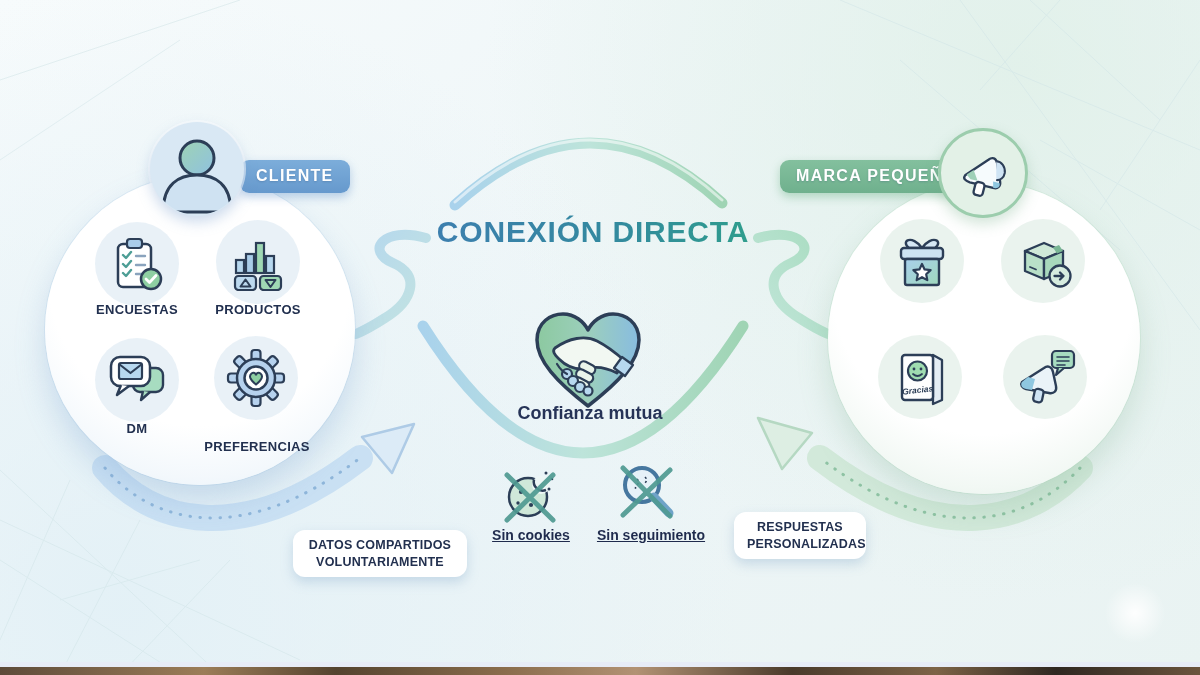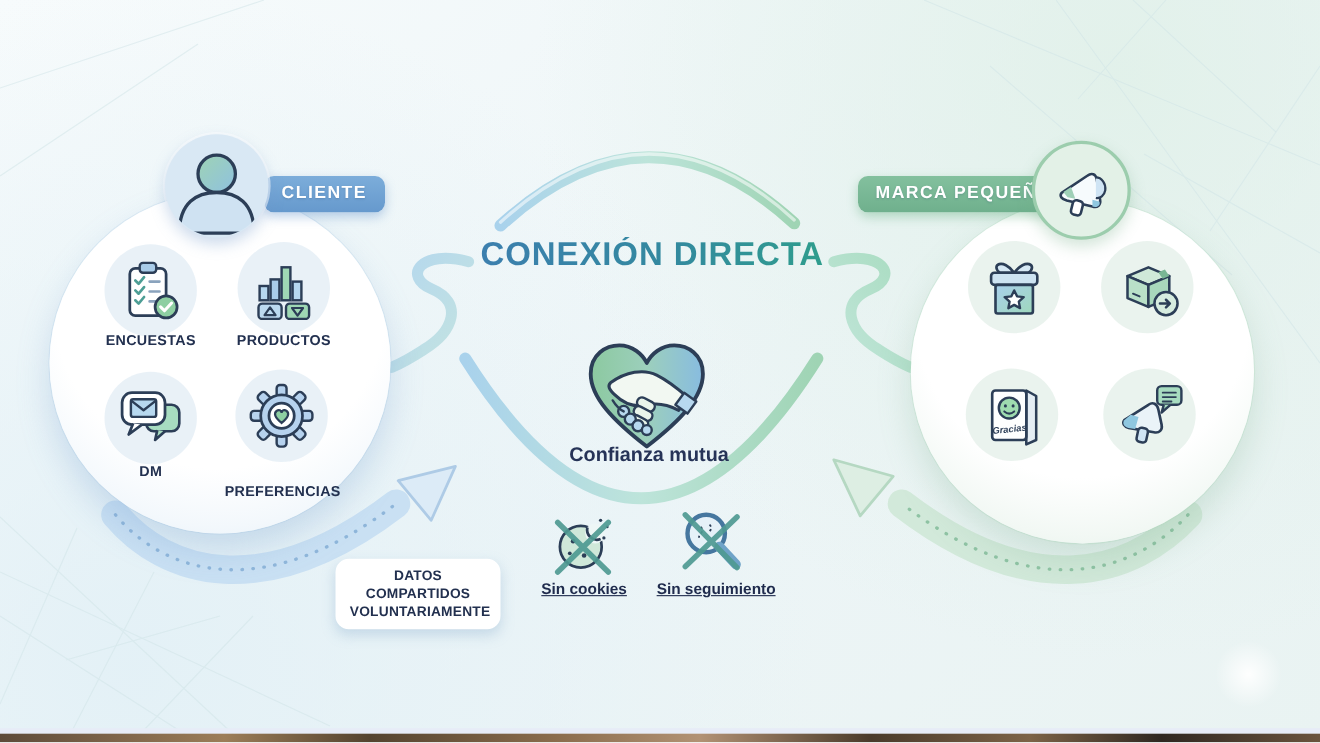--- a/index.html
+++ b/index.html
@@ -333,18 +333,19 @@
     <svg width="62" height="58" viewBox="0 0 62 58">
       <rect x="38" y="3" width="22" height="17" rx="4" fill="#a7dcc0" stroke="#2c3e57" stroke-width="2.2"></rect>
       <path d="M44,20 l-2,7 8,-7" fill="#a7dcc0" stroke="#2c3e57" stroke-width="2.2" stroke-linejoin="round"></path>
       <path d="M43,9 h12 M43,13 h12 M43,17 h8" stroke="#2c3e57" stroke-width="1.6" stroke-linecap="round"></path>
       <path d="M8,34 L30,20 C34,17 38,19 39,24 L42,38 C43,43 40,46 35,45 L12,41 C8,40 6,37 8,34 Z" fill="#eaf3f8" stroke="#2c3e57" stroke-width="2.4" stroke-linejoin="round"></path>
       <path d="M8,34 C6,37 8,40 12,41 l6,1 3,-11 -7,-2 Z" fill="#8fc7e0"></path>
       <rect x="20" y="41" width="9" height="13" rx="3" transform="rotate(12 24 47)" fill="#cfe4f4" stroke="#2c3e57" stroke-width="2.3"></rect>
     </svg>
   </div>
 
-  <div class="pill" style="left:380px; top:508px; width:150px;">DATOS COMPARTIDOS VOLUNTARIAMENTE</div>
+  <div class="pill" style="left:380px; top:530px; width:174px;">DATOS COMPARTIDOS VOLUNTARIAMENTE</div>
+  <div class="pill" style="left:800px; top:512px; width:132px;">RESPUESTAS PERSONALIZADAS</div>
 
   <div class="sparkle"></div>
   <div class="strip-light"></div>
   <div class="strip-photo"></div>
 </div>
 
 </body></html>

